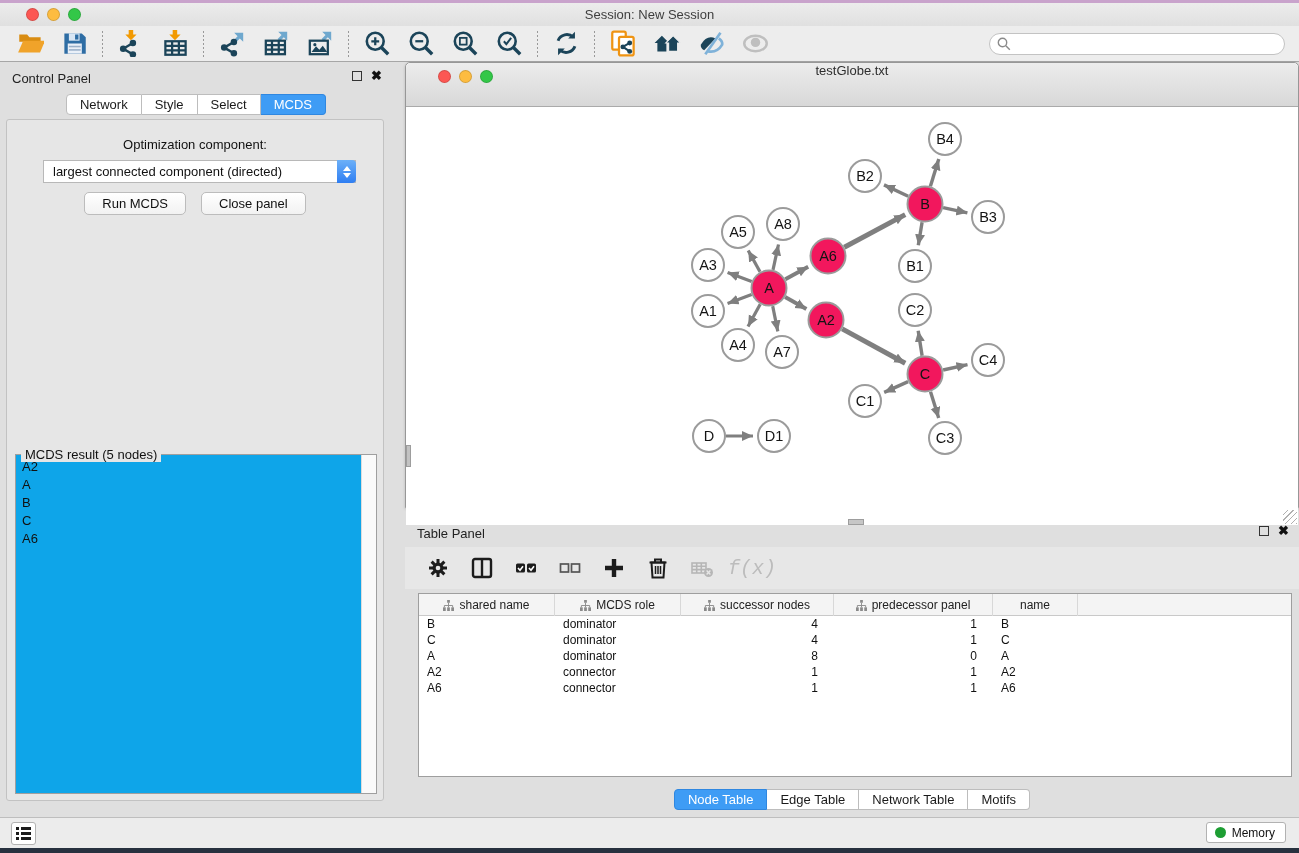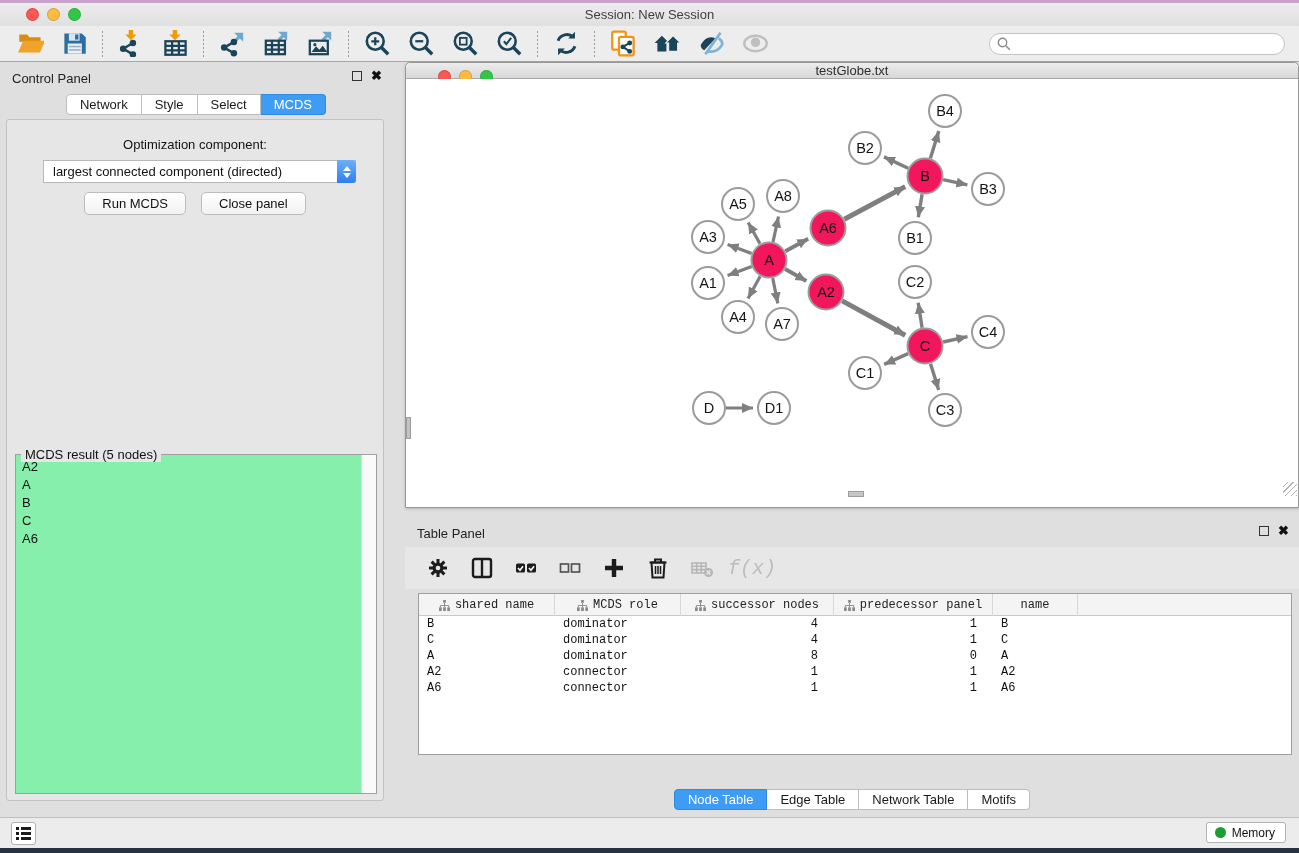--- a/index.html
+++ b/index.html
@@ -49,49 +49,49 @@
   .dropdown .dd-text { flex:1; font-size:13px; padding-left:9px; color:#111; white-space:nowrap; overflow:hidden; }
   .dd-stepper { width:19px; height:23px; margin-right:-1px; border-radius:0 4px 4px 0;
     background:linear-gradient(#6cb0f8,#2f7ef2); display:flex; flex-direction:column; align-items:center; justify-content:center; gap:2px; }
   .dd-stepper .up { width:0;height:0;border-left:4px solid transparent;border-right:4px solid transparent;border-bottom:5px solid #fff; }
   .dd-stepper .dn { width:0;height:0;border-left:4px solid transparent;border-right:4px solid transparent;border-top:5px solid #fff; }
   .cp-buttons { position:absolute; left:0; top:72px; width:100%; display:flex; justify-content:center; gap:15px; }
   .push-btn { height:23px; padding:0 17px; background:linear-gradient(#ffffff,#f2f2f2); border:1px solid #bcbcbc;
     border-radius:5px; font-size:13px; color:#111; }
 
   .result-fieldset { position:absolute; left:8px; top:334px; width:362px; height:340px;
-    border:1px solid #9f9f9f; background:#86efac; }
+    border:1px solid #9f9f9f; background:#0ea5e9; }
   .result-legend { position:absolute; left:5px; top:-8px; background:#e6e6e6; padding:0 4px; font-size:13px; color:#111; }
   .result-list { position:absolute; left:0; top:2px; width:346px; height:336px; overflow:hidden; }
   .result-item { font-size:13px; padding:1.5px 6px; color:#111; }
   .result-scroll { position:absolute; right:0; top:0; width:15px; height:100%; border-left:1px solid #dcdcdc; background:#fafafa; }
 
   
   .net-window { position:absolute; left:405px; top:62px; width:894px; height:446px;
     border:1px solid #979797; border-radius:5px 5px 0 0; background:#fff; box-shadow:0 1px 3px rgba(0,0,0,.18); }
-  .net-titlebar { position:relative; height:16px; background:linear-gradient(#ececec,#d8d8d8);
+  .net-titlebar { position:relative; height:44px; background:linear-gradient(#ececec,#d8d8d8);
     border-bottom:1px solid #aaa; border-radius:5px 5px 0 0; display:flex; align-items:flex-start; justify-content:center; }
   .net-titlebar .lights { left:32px; top:6.5px; }
   .net-title { font-size:13px; color:#2e2e2e; }
   .net-canvas { position:relative; width:892px; height:418px; background:#fff; overflow:hidden; }
   .v-scroll-thumb { position:absolute; left:0; top:338px; width:5px; height:22px; background:#c2c2c2; border:1px solid #9d9d9d; }
   .h-scroll-thumb { position:absolute; left:442px; bottom:0px; width:16px; height:6px; background:#c6c6c6; border:1px solid #9d9d9d; }
   .resize-grip { position:absolute; right:1px; bottom:1px; width:14px; height:14px;
     background:repeating-linear-gradient(135deg, transparent 0 3px, #b0b0b0 3px 4px); }
 
   
   .table-panel { position:absolute; left:405px; top:519px; width:894px; height:297px; }
   .tp-toolbar { position:absolute; left:0; top:28px; width:894px; height:42px; background:#e7e7e7;
     display:flex; align-items:center; padding-left:16px; gap:10px; }
   .tp-btn { width:34px; height:32px; display:flex; align-items:center; justify-content:center; background:none; border:none; }
   .tp-btn svg { width:24px; height:24px; }
   .fx { font-family:Liberation Mono, monospace; font-style:italic; font-size:20px; color:#9a9a9a;margin-left:12px; }
 
-  .data-table { position:absolute; left:13px; top:74px; width:874px; height:162px; background:#fff;
-    border:1px solid #9e9e9e; overflow:hidden;font-family:Liberation Mono, monospace; }
+  .data-table { position:absolute; left:13px; top:74px; width:874px; height:184px; background:#fff;
+    border:1px solid #9e9e9e; overflow:hidden; }
   .t-row { display:grid; grid-template-columns:136px 126px 153px 159px 85px 1fr; }
   .t-head { background:#f4f4f4; border-bottom:1px solid #c9c9c9; height:22px; }
   .t-head .t-cell { display:flex; align-items:center; justify-content:center; gap:5px;
     font-size:12px; color:#222; border-right:1px solid #d8d8d8; height:22px; }
   .t-head .t-cell.no-border { border-right:none; }
   .t-body .t-row { height:16px; }
   .t-body .t-cell { font-size:12px; color:#111; line-height:16px; padding:0 8px; white-space:nowrap; }
   .t-cell.num { text-align:right; padding-right:16px; }
 
   .tp-tabs { position:absolute; left:0; top:270px; width:894px; display:flex; justify-content:center; }

